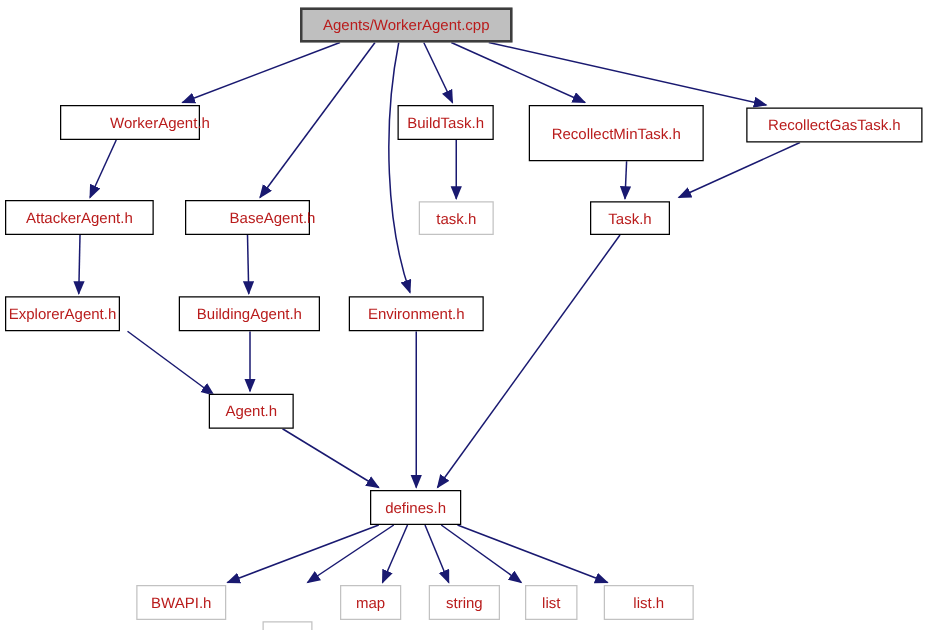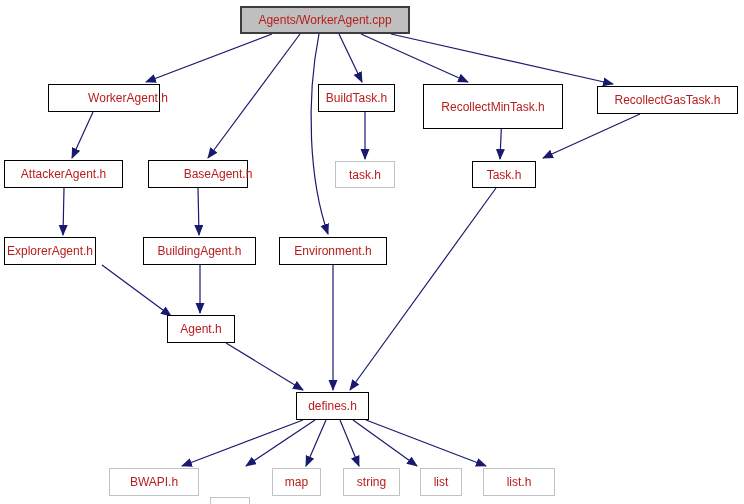--- a/index.html
+++ b/index.html
@@ -91,21 +91,21 @@
   <div class="node" style="left:4px;top:237px;width:92px;height:28px;">ExplorerAgent.h</div>
 
   <div class="node" style="left:143px;top:237px;width:113px;height:28px;">BuildingAgent.h</div>
 
   <div class="node" style="left:279px;top:237px;width:108px;height:28px;">Environment.h</div>
 
   <div class="node" style="left:167px;top:315px;width:68px;height:28px;">Agent.h</div>
 
   <div class="node" style="left:296px;top:392px;width:73px;height:28px;">defines.h</div>
 
-  <div class="node external" style="left:109px;top:468px;width:90px;height:28px;">BWAPI.h</div>
+  <div class="node external" style="left:109px;top:468px;width:72px;height:28px;">BWAPI.h</div>
 
   <div class="node external" style="left:210px;top:468px;width:40px;height:28px;margin-top:29px;">set</div>
 
   <div class="node external" style="left:272px;top:468px;width:49px;height:28px;">map</div>
 
   <div class="node external" style="left:343px;top:468px;width:57px;height:28px;">string</div>
 
   <div class="node external" style="left:420px;top:468px;width:42px;height:28px;">list</div>
 
   <div class="node external" style="left:483px;top:468px;width:72px;height:28px;">list.h</div>

